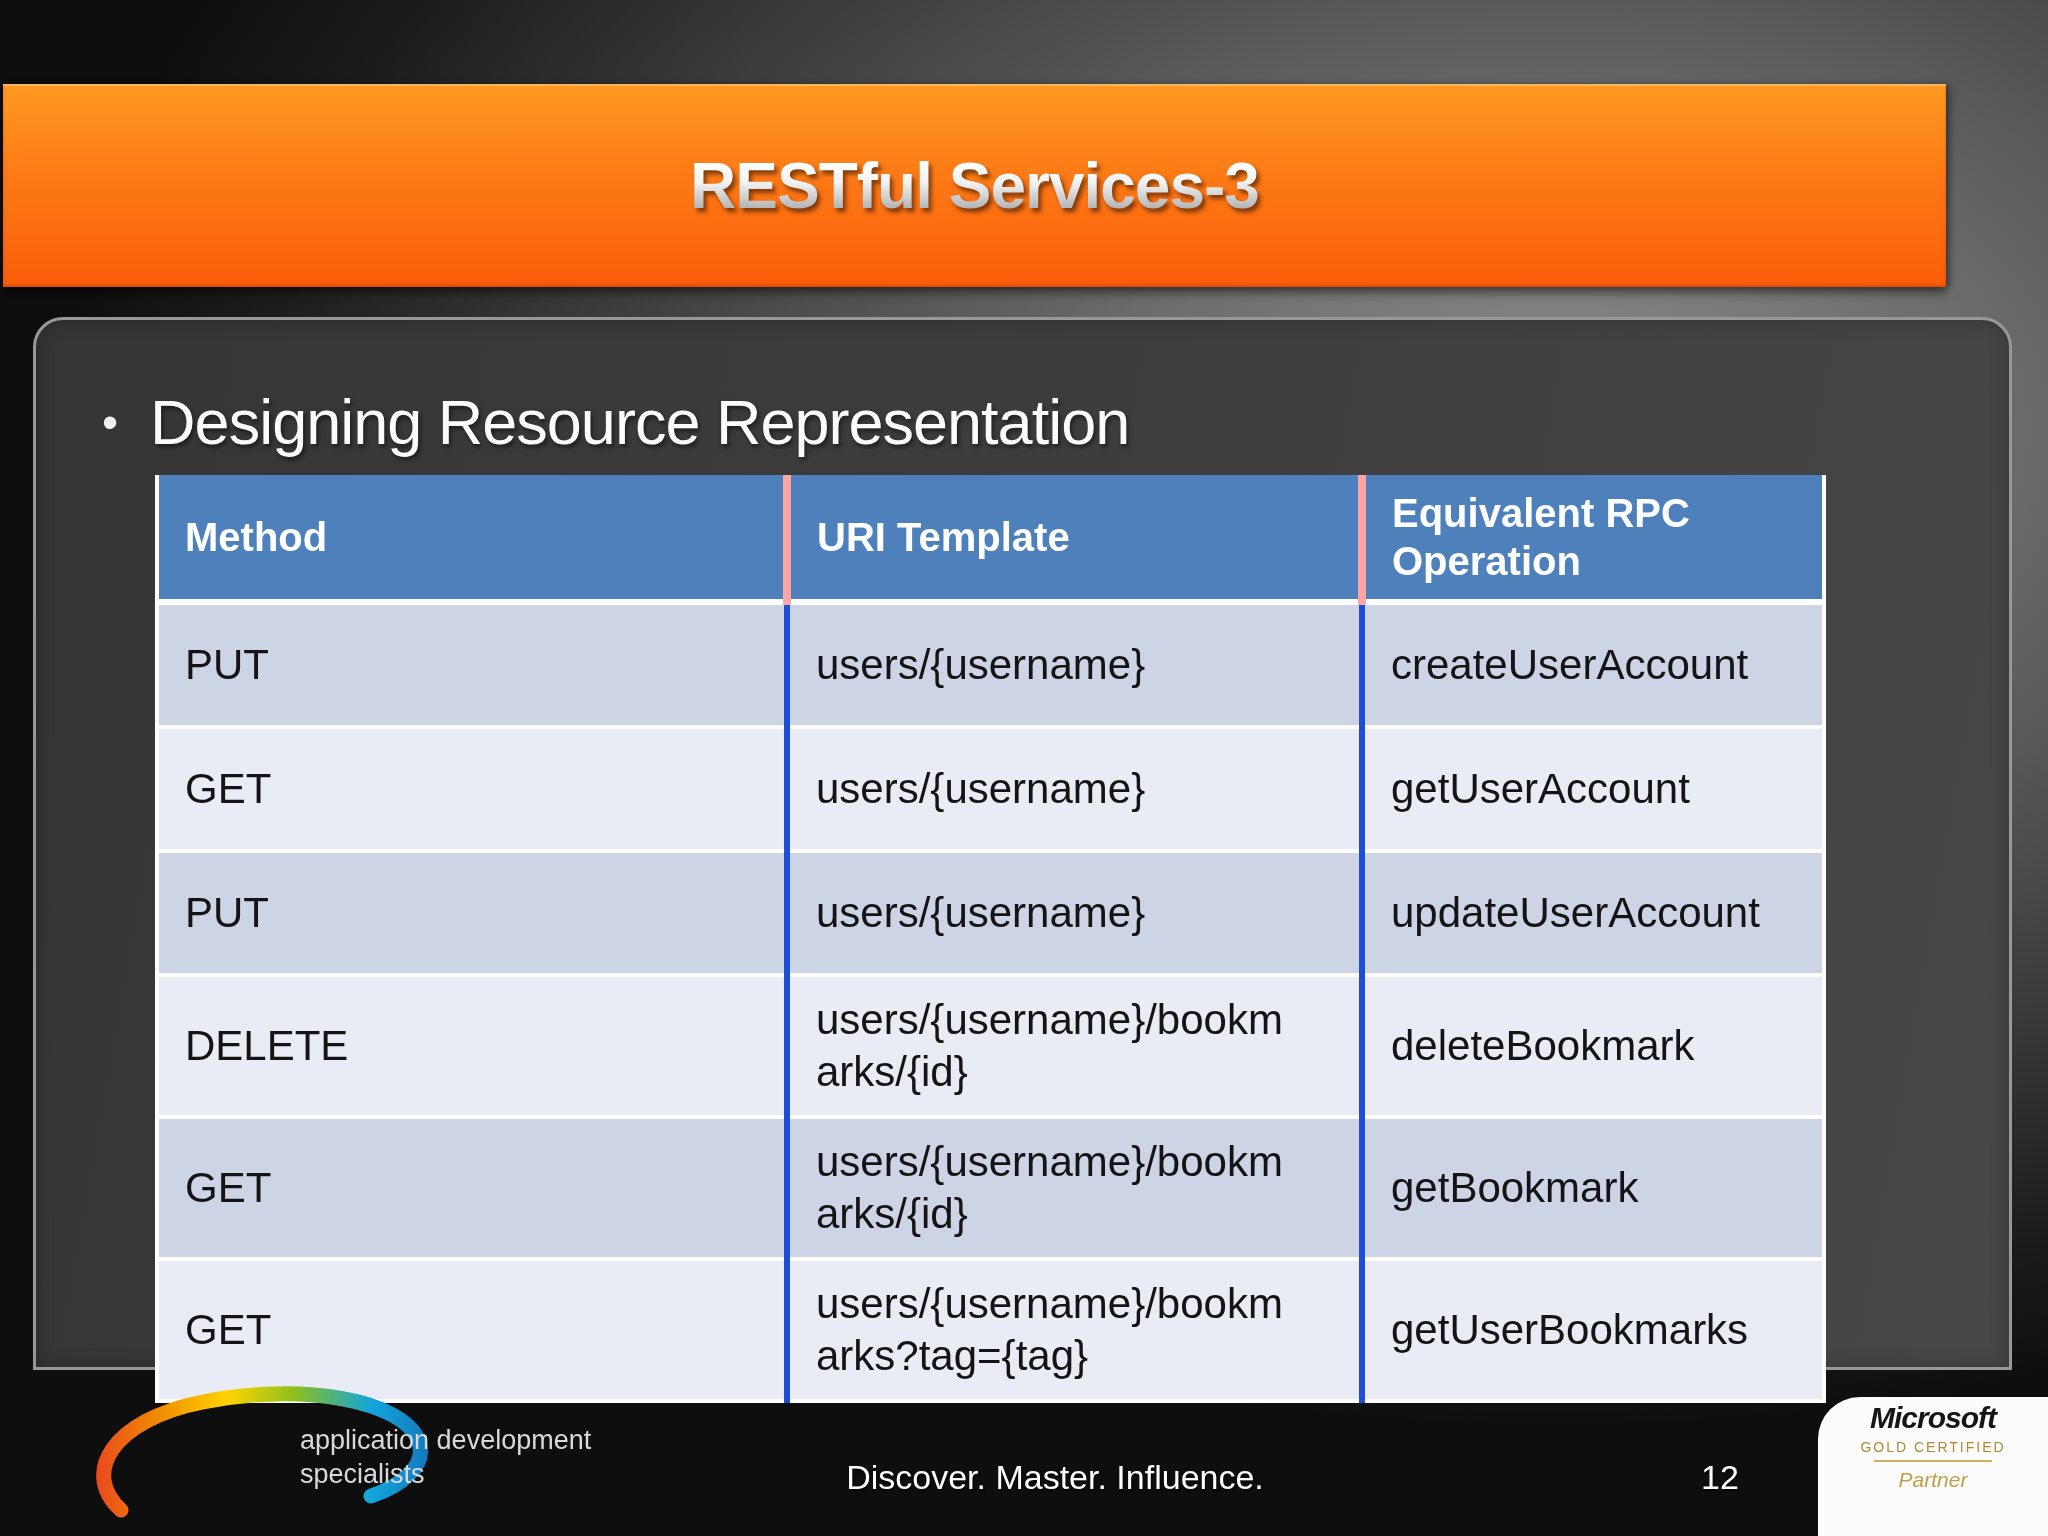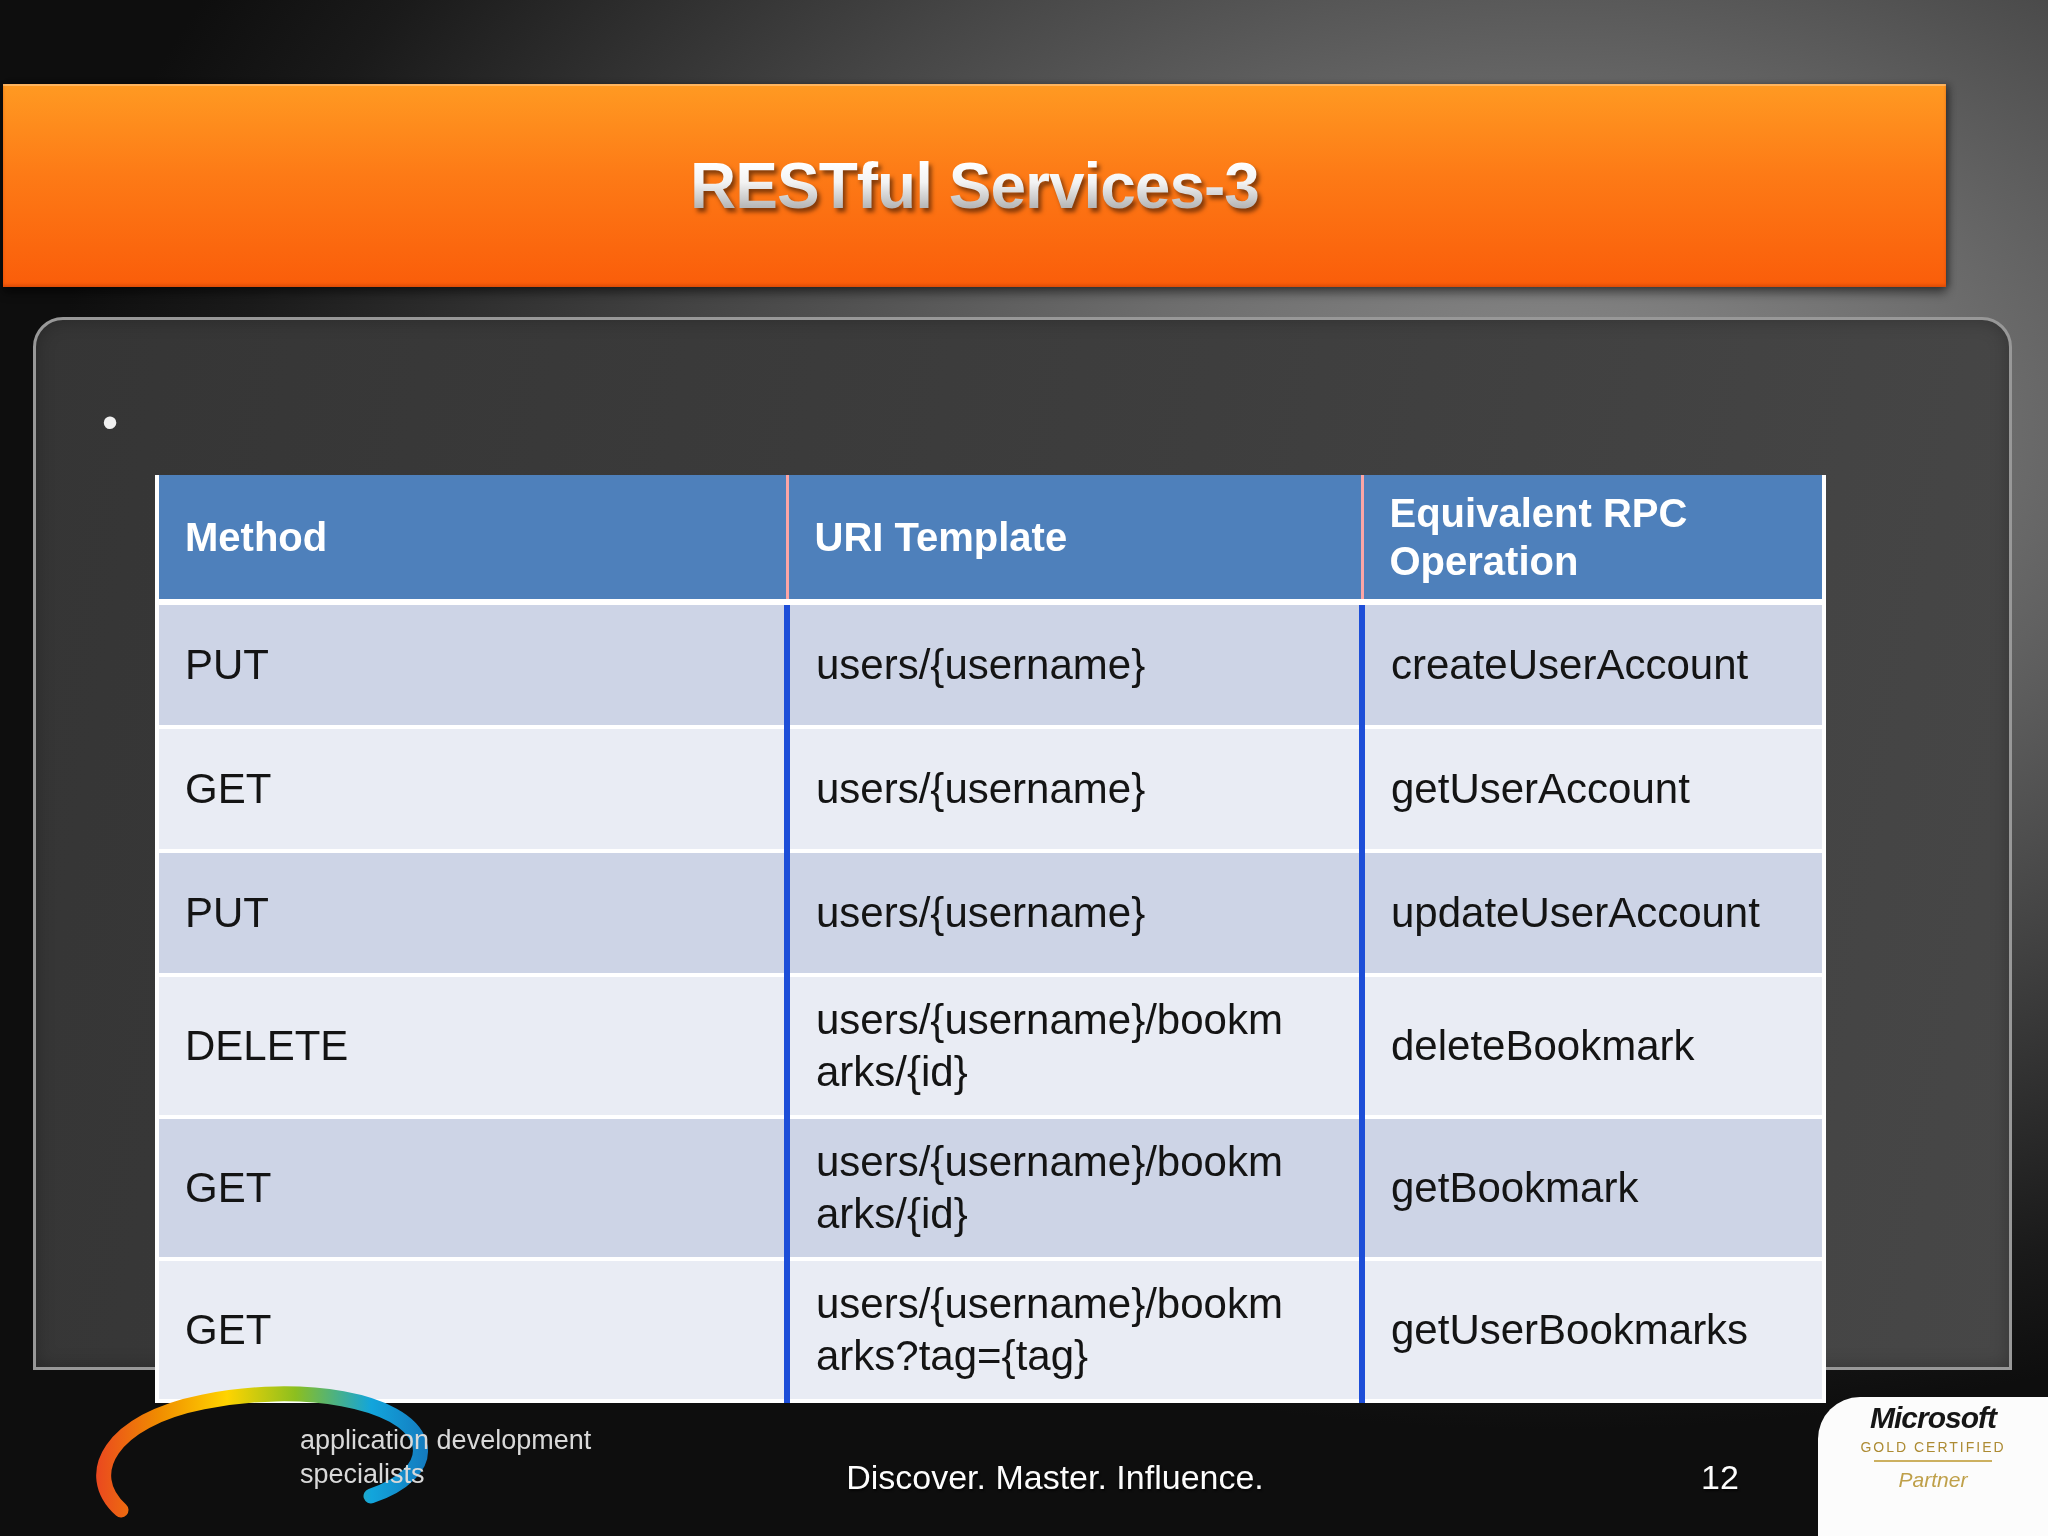--- a/index.html
+++ b/index.html
@@ -51,21 +51,21 @@
     border-collapse: collapse; table-layout: fixed;
     border-left: 4px solid #ffffff; border-right: 4px solid #ffffff;
     border-bottom: 4px solid #ffffff;
   }
   col.c1 { width: 630px; } col.c2 { width: 575px; } col.c3 { width: 462px; }
   th, td { white-space: pre-line; overflow: hidden; }
   th {
     background: #4e80bb; color: #ffffff; font-weight: bold; font-size: 40px;
     text-align: left; vertical-align: middle; height: 124px;
     padding: 0 26px; line-height: 48px;
-    border-right: 3px solid #fca5a5; border-bottom: 6px solid #ffffff;
+    border-right: 8px solid #fca5a5; border-bottom: 6px solid #ffffff;
   }
   th:last-child, td:last-child { border-right: none; }
   td {
     font-size: 42px; color: #141414; line-height: 52px; height: 86px;
     padding: 17px 26px; vertical-align: middle;
     border-right: 6px solid #1d4ed8; border-bottom: 4px solid #ffffff;
   }
   tr.band-dark td  { background: #cdd4e6; }
   tr.band-light td { background: #e9ecf4; }
   tr:last-child td { border-bottom: none; }
@@ -104,20 +104,21 @@
 <body>
 
 <div class="banner">
   <div class="banner-title">RESTful Services-3</div>
 </div>
 
 <div class="panel"></div>
 
 <div class="heading-row">
   <span class="bullet-dot">•</span>
+  <span class="heading-text">Designing Resource Representation</span>
 </div>
 
 <table class="res-table">
   <colgroup>
       <col class="c1">
       <col class="c2">
       <col class="c3">
     </colgroup>
   <thead>
     <tr>

